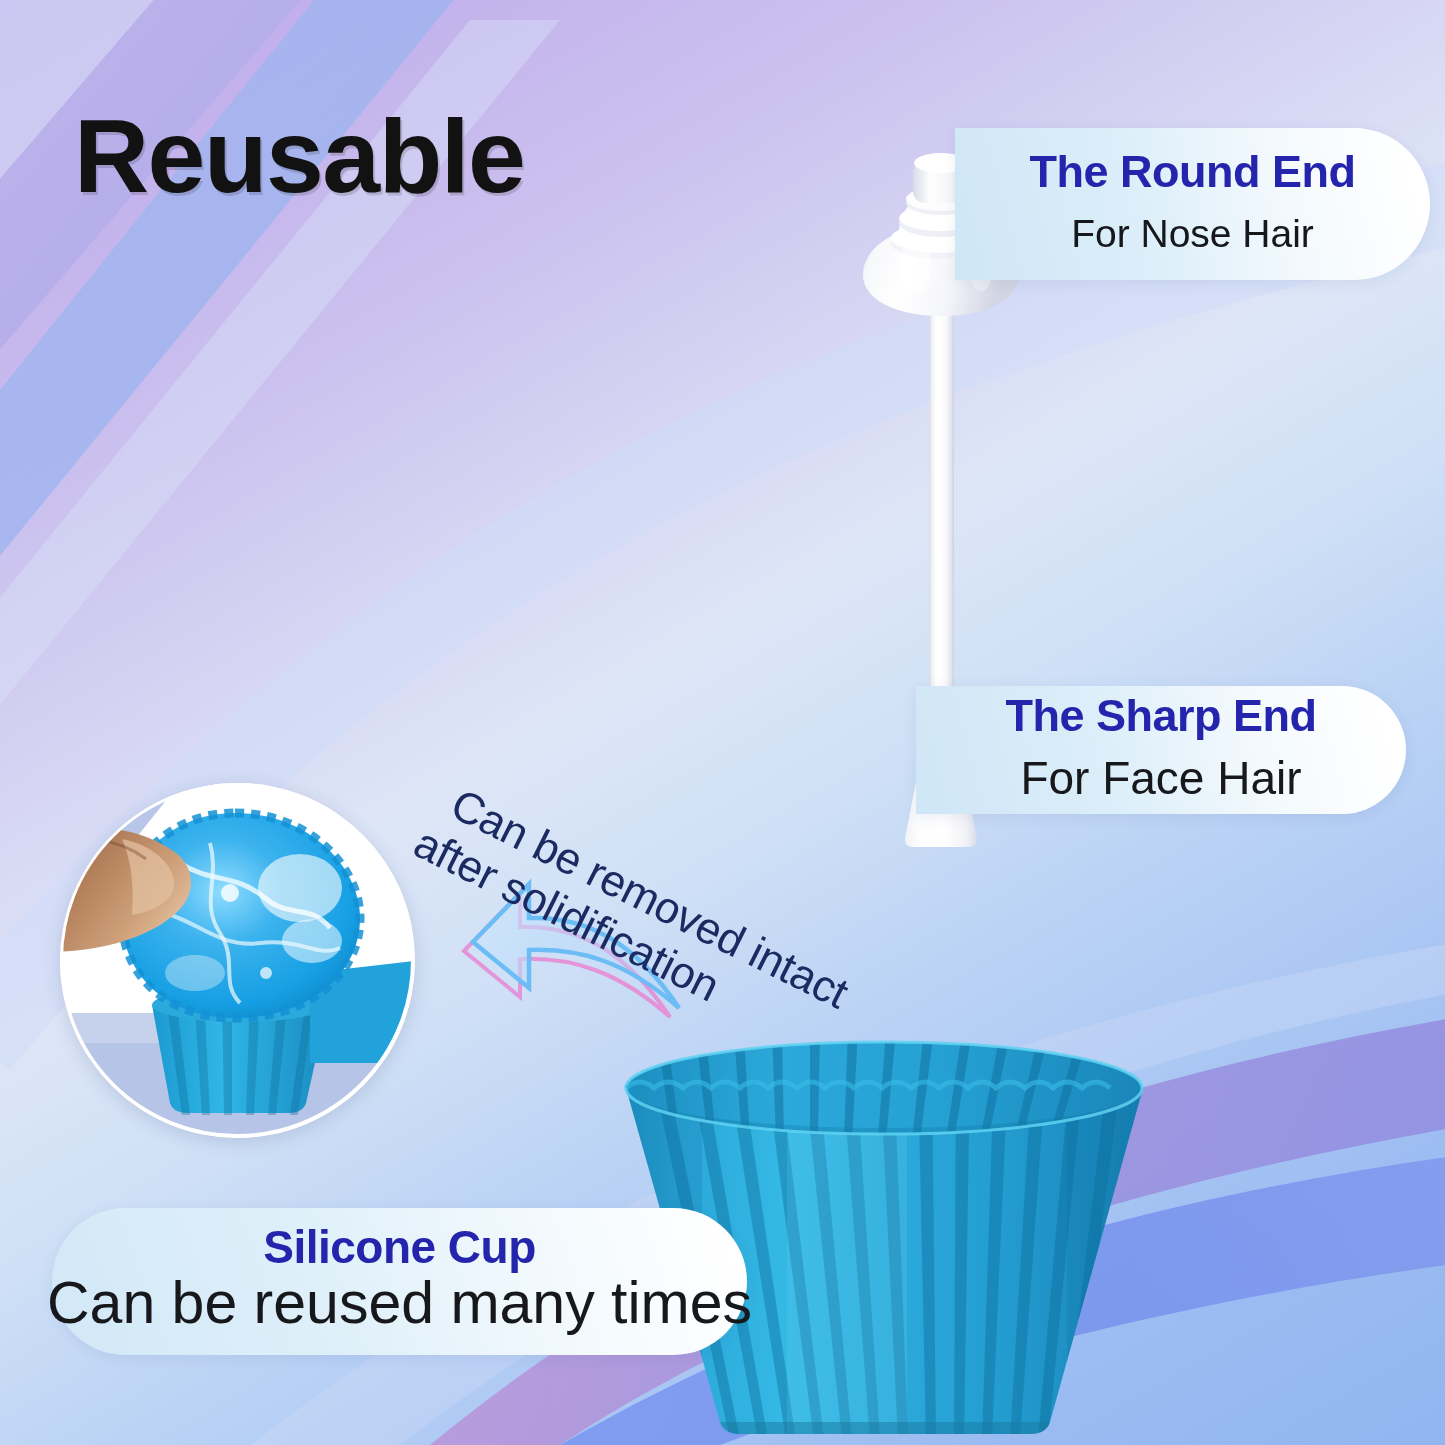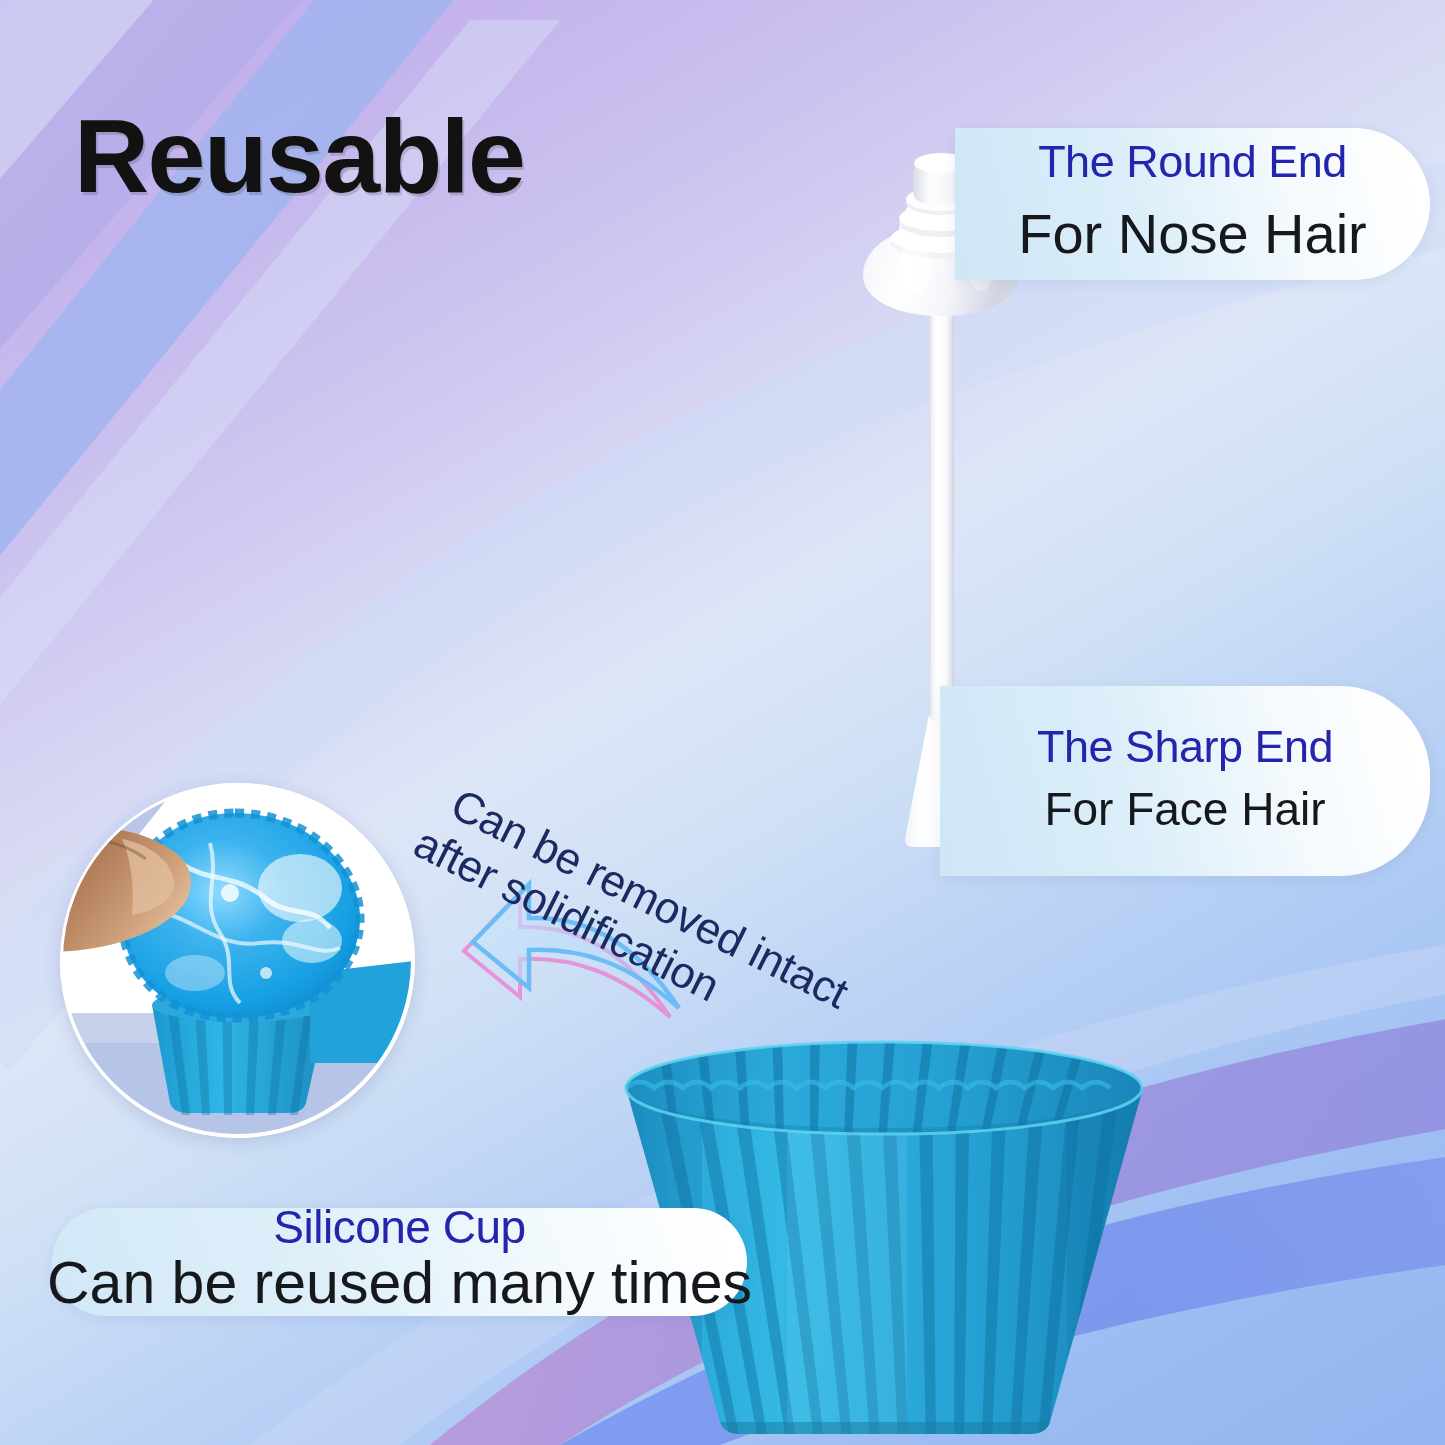--- a/index.html
+++ b/index.html
@@ -47,43 +47,43 @@
     border-radius:0 90px 90px 0;
     background:linear-gradient(255deg,#ffffff 6%,#f3f9fd 32%,#dbeef9 62%,#cfe6f6 100%);
     box-shadow:0 3px 14px rgba(70,85,150,.10);
     display:flex;flex-direction:column;
     align-items:center;justify-content:center;
     padding:6px 34px 10px 34px;
     box-sizing:border-box;
   }
   .pill.left-round{border-radius:90px 90px 90px 90px;}
   .pill .ttl{
-    font-weight:normal;
+    font-weight:bold;
     color:#2524ad;
     letter-spacing:-0.5px;
     line-height:1.04;
     white-space:nowrap;
     text-align:center;
   }
   .pill .sub{
     color:#16181c;
     line-height:1.08;
     white-space:nowrap;
   }
 
   #pill-round{left:955px;top:128px;width:475px;height:152px;}
   #pill-round .ttl{font-size:45px;}
-  #pill-round .sub{font-size:56px;margin-top:18px;text-align:center;}
-
-  #pill-sharp{left:940px;top:686px;width:490px;height:190px;}
+  #pill-round .sub{font-size:39px;margin-top:18px;text-align:center;}
+
+  #pill-sharp{left:916px;top:686px;width:490px;height:128px;}
   #pill-sharp .ttl{font-size:45px;}
   #pill-sharp .sub{font-size:46px;margin-top:14px;}
 
   #pill-cup{
-    left:52px;top:1208px;width:695px;height:108px;
+    left:52px;top:1208px;width:695px;height:147px;
     border-radius:90px;
     background:linear-gradient(250deg,#ffffff 4%,#f2f9fd 30%,#ddeff9 64%,#d2e8f7 100%);
     padding:4px 26px 8px 26px;
   }
   #pill-cup .ttl{font-size:46px;}
   #pill-cup .sub{font-size:59px;margin-top:0px;}
 
   
   #headline{
     position:absolute;left:74px;top:95px;width:800px;

